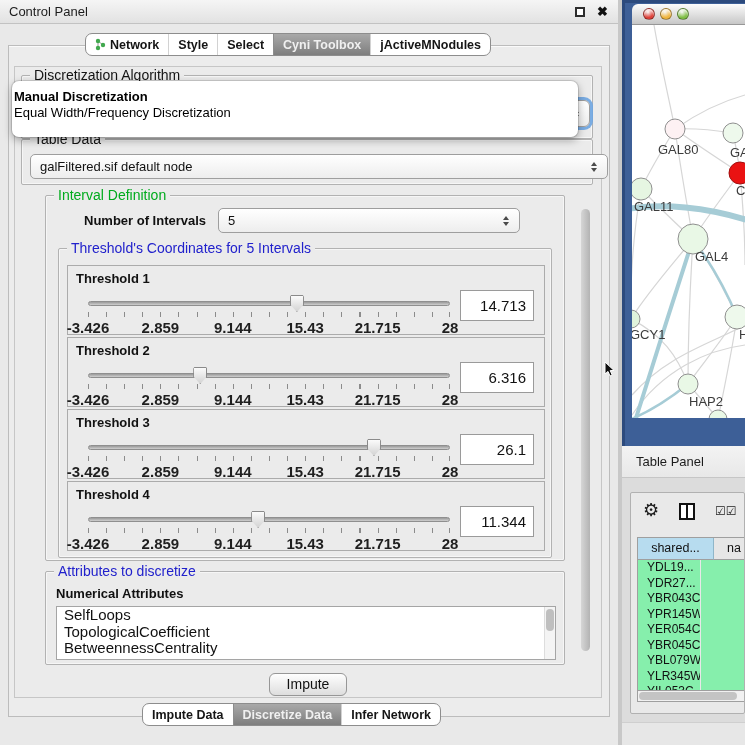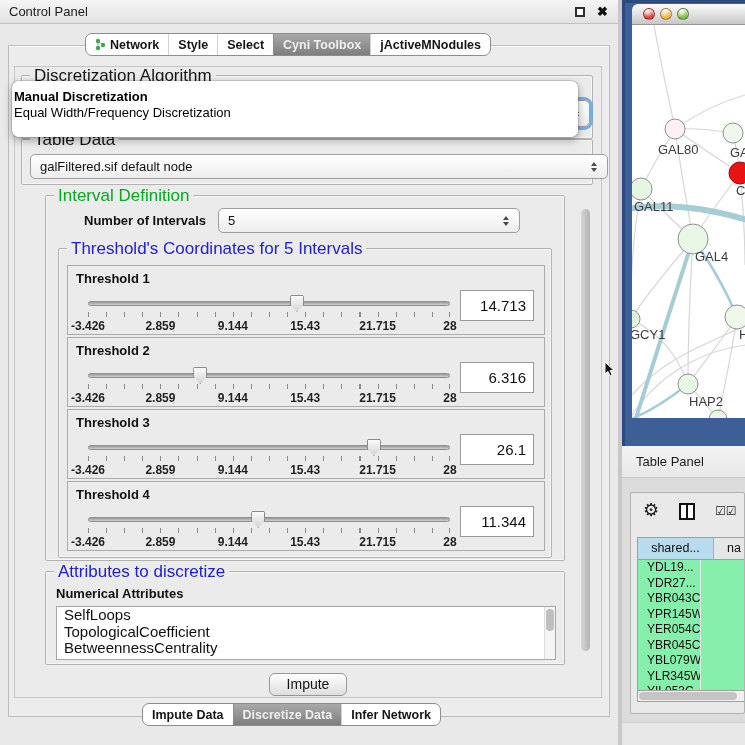--- a/index.html
+++ b/index.html
@@ -26,21 +26,21 @@
   .tabstrip.top{left:85px;top:33px;}
   .tabstrip.bottom{left:142px;top:703px;}
   .tab{padding:0 9px;line-height:22px;color:#151515;display:flex;align-items:center;gap:4px;
        border-left:1px solid #d2d2d2;white-space:nowrap;font-weight:bold;}
   .tab:first-child{border-left:none;}
   .tab.sel{background:linear-gradient(#a9a9a9,#7e7e7e);color:#f0f0f0;border-left-color:#8d8d8d;}
   .nticon{flex:0 0 auto;}
 
   
   .grp{position:absolute;border:1px solid #b2b2b2;border-radius:2px;box-shadow:inset 0 0 0 1px rgba(255,255,255,.55);}
-  .glabel{position:absolute;top:-8px;left:8px;background:#ebebeb;padding:0 4px;font-size:17px;line-height:15px;color:#141414;white-space:nowrap;}
+  .glabel{position:absolute;top:-8px;left:8px;background:#ebebeb;padding:0 4px;font-size:14px;line-height:15px;color:#141414;white-space:nowrap;}
   .glabel.green{color:#00ab1d;}
   .glabel.blue{color:#2121cc;}
 
   
   .combo{position:absolute;background:linear-gradient(#ffffff,#ededed);border:1px solid #9e9e9e;
          border-radius:5px;font-size:13px;color:#111;}
   .combo .val{display:block;line-height:23px;padding-left:9px;white-space:nowrap;overflow:hidden;}
   .stepper{position:absolute;right:8px;top:0;height:100%;width:10px;display:flex;flex-direction:column;
            justify-content:center;align-items:center;gap:2px;}
   .stepper i{width:0;height:0;border-left:3.5px solid transparent;border-right:3.5px solid transparent;}
@@ -76,21 +76,21 @@
   .throw{position:absolute;left:8px;width:478px;height:70px;border:1px solid #ababab;background:#ebebeb;padding-left:28px;}
   .thlabel{position:absolute;left:8px;top:5px;}
   .sliderzone{position:absolute;left:20px;top:28px;width:362px;height:38px;}
   .track{position:absolute;left:0;top:7px;width:100%;height:5px;background:linear-gradient(#9a9a9a,#cfcfcf);
          border:1px solid #8f8f8f;border-radius:3px;}
   .handle{position:absolute;top:1px;width:14px;height:17px;background:linear-gradient(#fbfbfb,#d4d4d4);
           border:1px solid #8a8a8a;clip-path:polygon(8% 0,92% 0,100% 10%,100% 55%,50% 100%,0 55%,0 10%);}
   .ticks{position:absolute;left:0;top:18px;width:100%;height:5px;
          background:repeating-linear-gradient(90deg,#8b8b8b 0,#8b8b8b 1px,transparent 1px,transparent 5%);}
   .ticks::after{content:'';position:absolute;right:0;top:0;width:1px;height:100%;background:#8b8b8b;}
-  .ticklabels{position:absolute;left:0;top:25px;width:100%;height:12px;font-size:12px;font-weight:bold;color:#1f1f1f;}
+  .ticklabels{position:absolute;left:0;top:25px;width:100%;height:12px;font-size:15px;font-weight:bold;color:#1f1f1f;}
   .ticklabels span{position:absolute;transform:translateX(-50%);white-space:nowrap;}
   .valuebox{position:absolute;right:10px;top:24px;width:74px;height:31px;background:#fff;border:1px solid #9a9a9a;
             font-size:15px;color:#111;text-align:right;line-height:29px;padding-right:7px;}
 
   #grp-attr{left:24px;top:382px;width:520px;height:94px;}
   #attr-title{position:absolute;left:10px;top:14px;}
   .listbox{position:absolute;left:10px;top:34px;width:500px;height:54px;background:#fff;border:1px solid #a5a5a5;
            overflow:hidden;font-size:15px;}
   .listbox .li{line-height:16.5px;padding-left:7px;color:#111;white-space:nowrap;}
   .lscroll{position:absolute;right:0;top:0;width:11px;height:100%;background:#f4f4f4;border-left:1px solid #ddd;}

